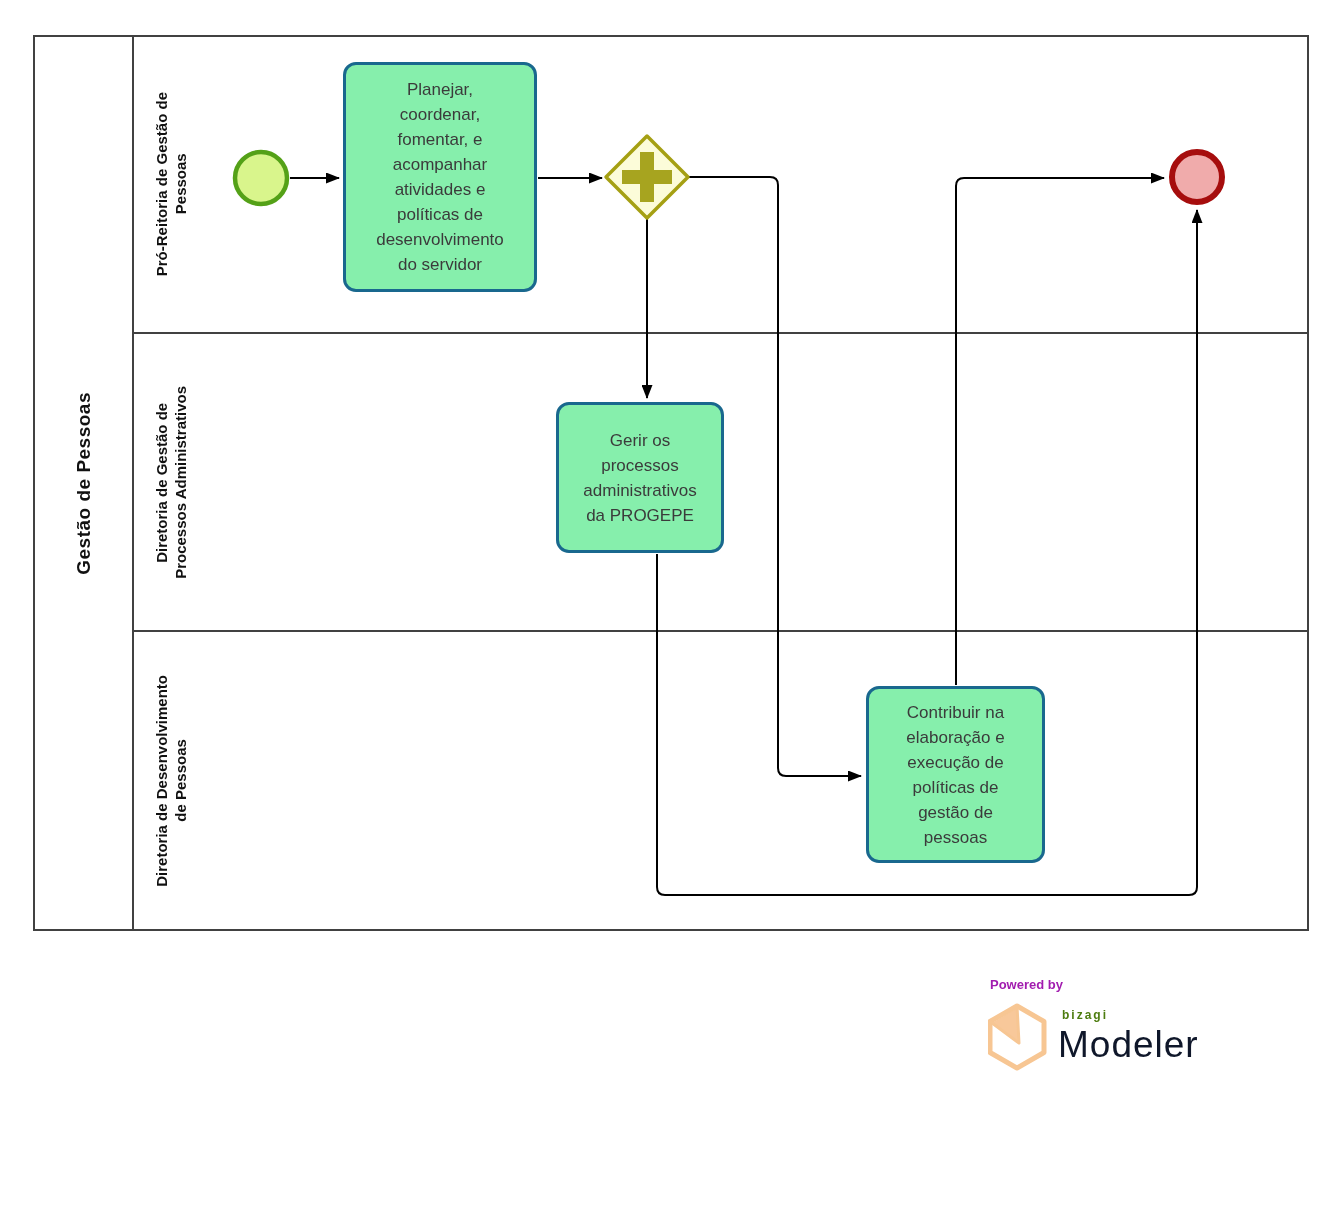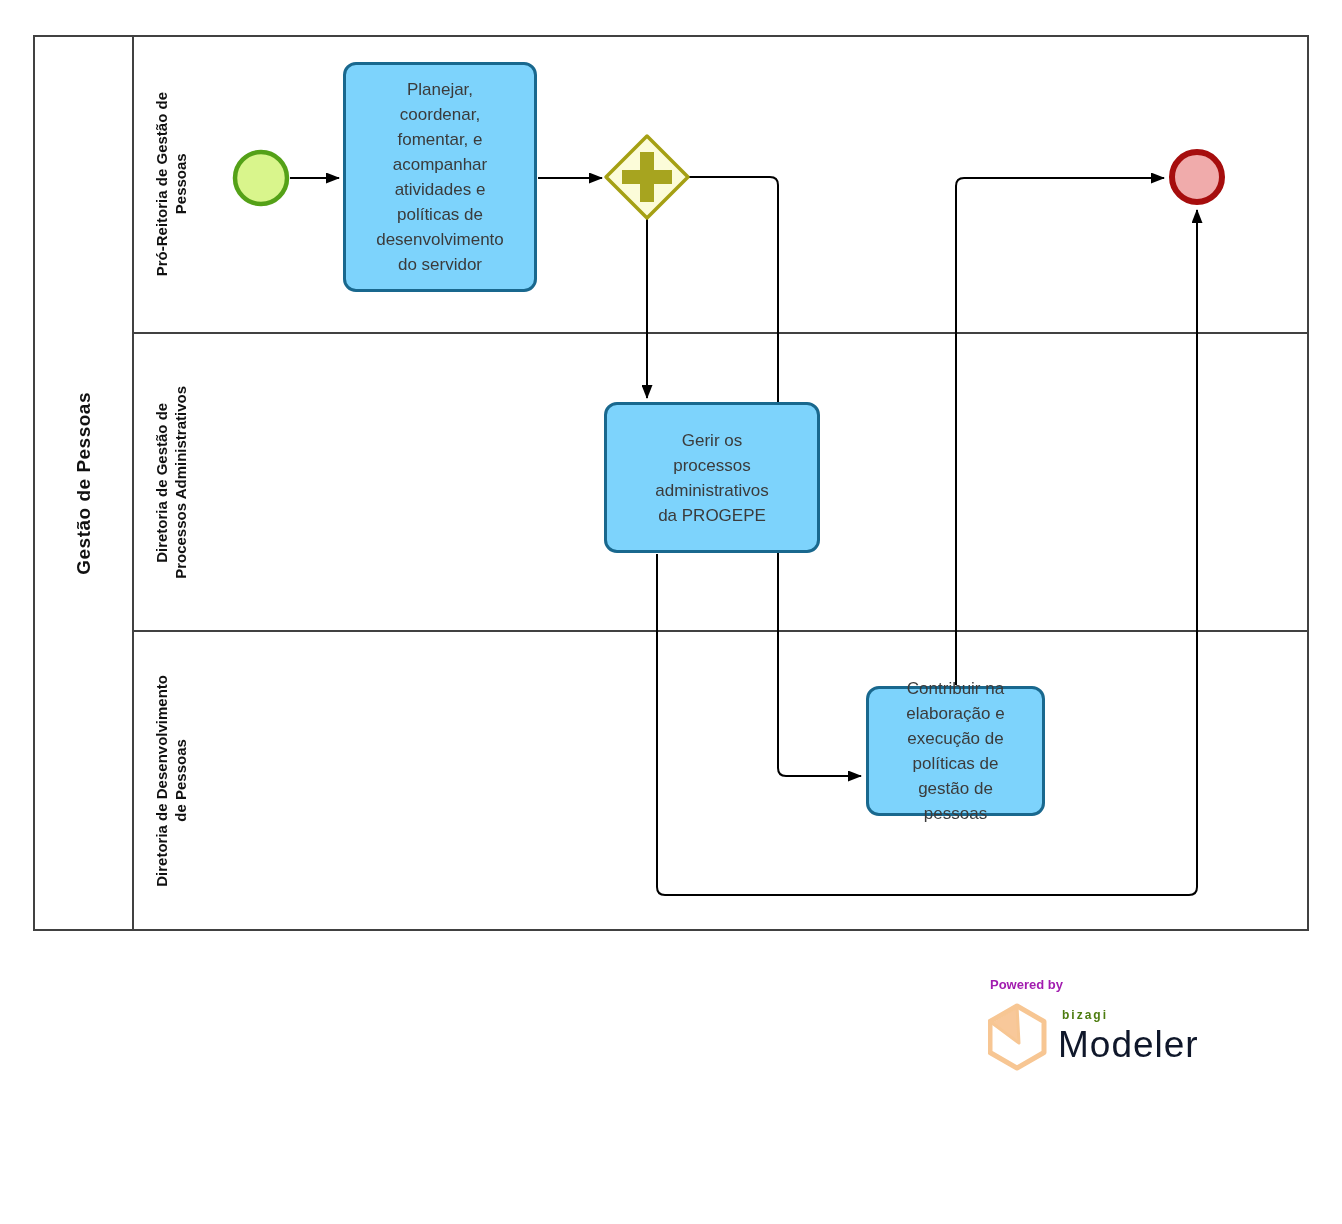--- a/index.html
+++ b/index.html
@@ -31,28 +31,28 @@
   .lane-label-zone{
     position:absolute;left:0;top:0;bottom:0;width:78px;
     display:flex;align-items:center;justify-content:center;
   }
   .lane-label-zone .vtext{font-size:15px;line-height:19px;}
   
   #shape-layer{position:absolute;left:0;top:0;width:1342px;height:1224px;z-index:2;}
   
   .task{
     position:absolute;box-sizing:border-box;z-index:3;
-    background:#7dd3fc;border:3px solid #19688e;border-radius:13px;
+    background:#86efac;border:3px solid #19688e;border-radius:13px;
     display:flex;align-items:center;justify-content:center;text-align:center;
     font-size:17px;line-height:25px;color:#3b3b3b;white-space:pre-line;
     padding:20px;
   }
   #task-1{left:343px;top:62px;width:194px;height:230px;}
-  #task-2{left:556px;top:402px;width:216px;height:151px;margin-left:48px;}
-  #task-3{left:866px;top:686px;width:179px;height:130px;}
+  #task-2{left:556px;top:402px;width:168px;height:151px;}
+  #task-3{left:866px;top:686px;width:179px;height:177px;}
   
   #branding{position:absolute;left:988px;top:975px;width:260px;height:110px;z-index:1;}
   #powered-by{position:absolute;left:2px;top:2px;font-size:13px;font-weight:600;color:#a21caf;}
   #brand-hexagon{position:absolute;left:0px;top:27px;}
   #brand-bizagi{position:absolute;left:74px;top:33px;font-size:12px;color:#4d7c0f;letter-spacing:2px;font-weight:bold;}
   #brand-modeler{position:absolute;left:70px;top:49px;font-size:37px;color:#0f172a;letter-spacing:1px;}
 </style>
 </head>
 <body>
 

